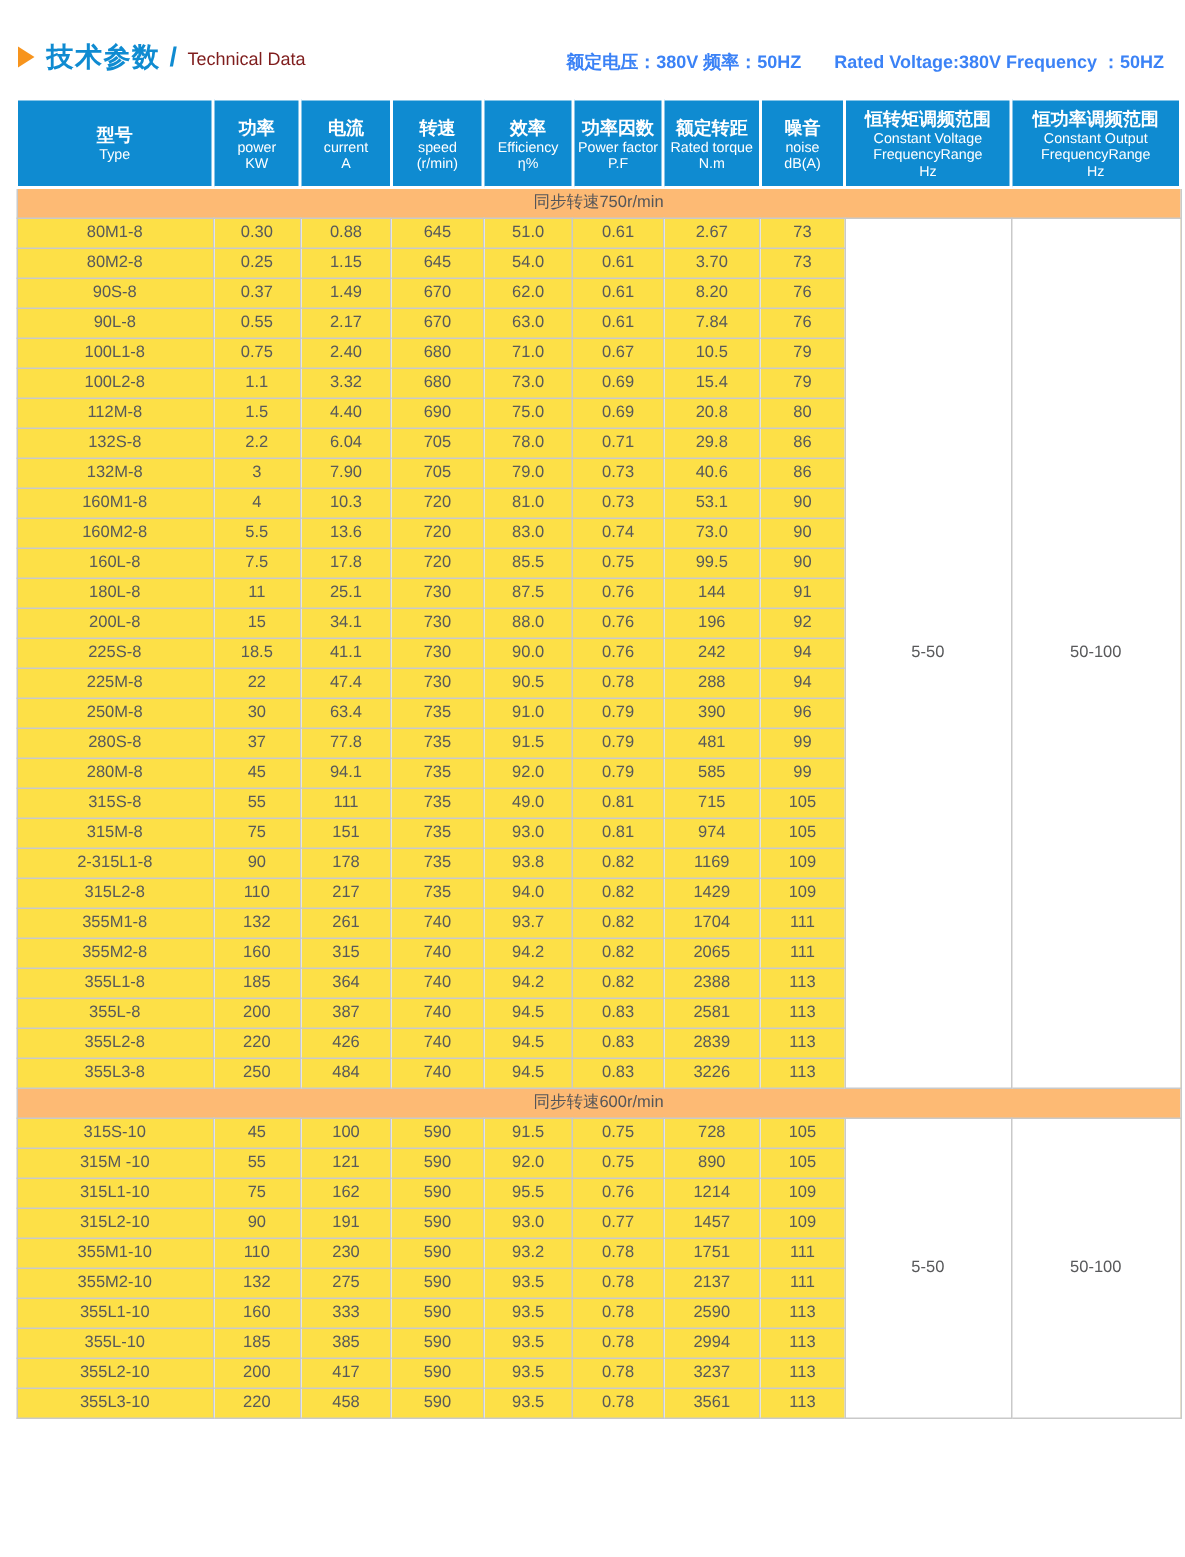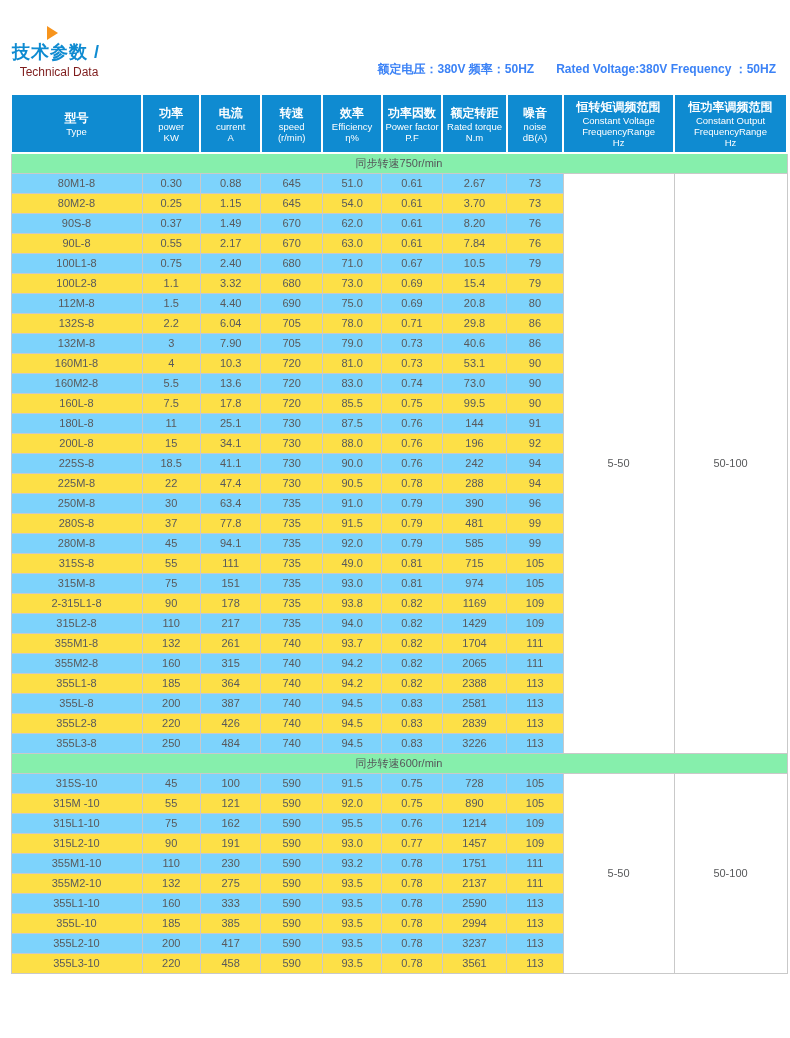--- a/index.html
+++ b/index.html
@@ -8,21 +8,21 @@
     font-family:"Liberation Sans","DejaVu Sans",sans-serif;
     -webkit-font-smoothing:antialiased;
   }
   .page{padding:26px 10px 0 10px;}
 
   
   .title-bar{
     display:flex;justify-content:space-between;align-items:flex-end;
     margin:0 4px 15px 2px;
   }
-  .title-left{display:flex;align-items:center;flex-direction:column;}
+  .title-left{display:flex;align-items:center;}
   .arrow-icon{
     width:0;height:0;display:inline-block;
     border-top:7px solid transparent;border-bottom:7px solid transparent;
     border-left:11px solid #f7941d;margin-right:8px;
   }
   .title-cn{
     font-size:18px;font-weight:bold;color:#0f8bd1;letter-spacing:1px;
   }
   .title-en{
     font-size:12px;color:#7f1d1d;margin-left:6px;position:relative;top:1px;
@@ -40,24 +40,24 @@
   thead th{
     background:#0f8bd1;color:#ffffff;border:2px solid #ffffff;
     padding:5px 0 4px 0;vertical-align:middle;font-weight:normal;
   }
   .hdr-cn{font-size:12px;font-weight:bold;line-height:15px;}
   .hdr-en{font-size:9.5px;line-height:11px;}
   tbody td{
     border:1px solid #c9c9c9;height:19px;line-height:19px;
     padding:0 2px;text-align:center;white-space:nowrap;overflow:hidden;
   }
-  tr.stripe{background:#7dd3fc;}
+  tr.stripe{background:#fde047;}
   tr.plain{background:#fde047;}
   td.section-title{
-    background:#86efac;font-size:11px;color:#555659;height:19px;
+    background:#fdba74;font-size:11px;color:#555659;height:19px;
   }
   td.freq-cell{background:#ffffff;font-size:11px;}
 </style>
 </head>
 <body>
 
 <div class="page">
 
   <div class="title-bar">
     <div class="title-left">

